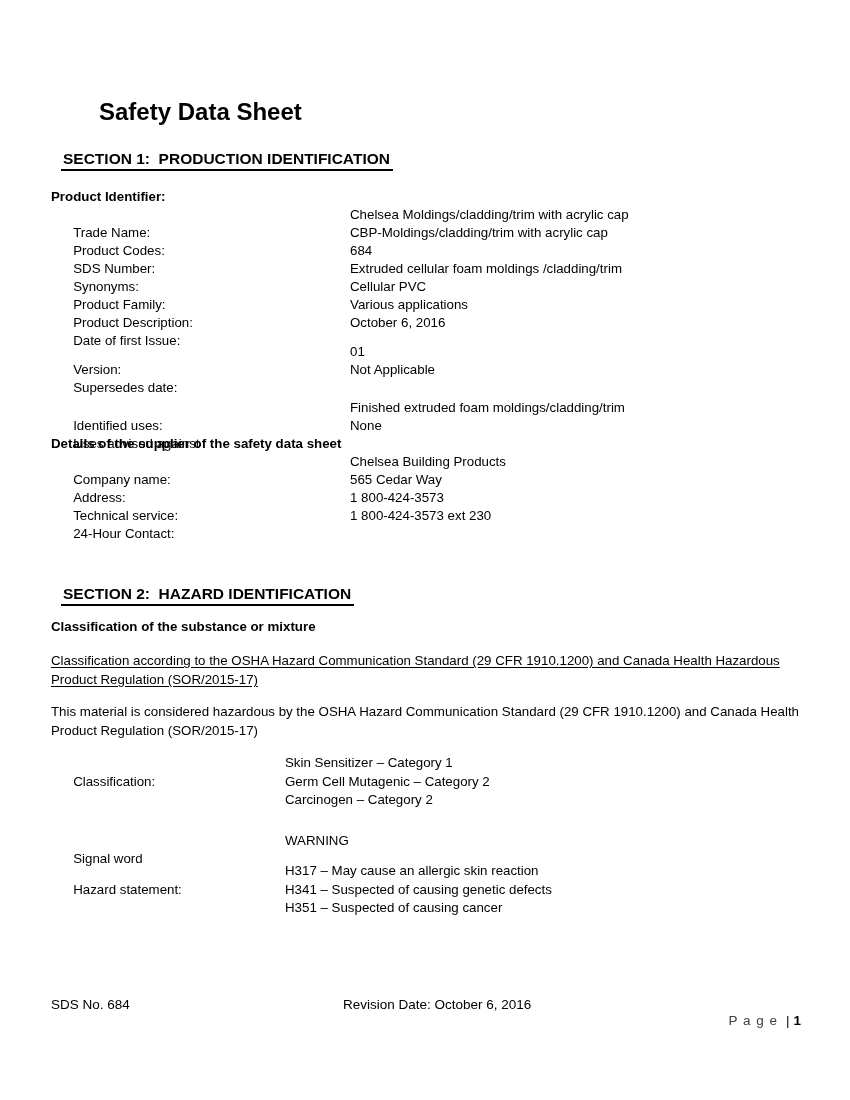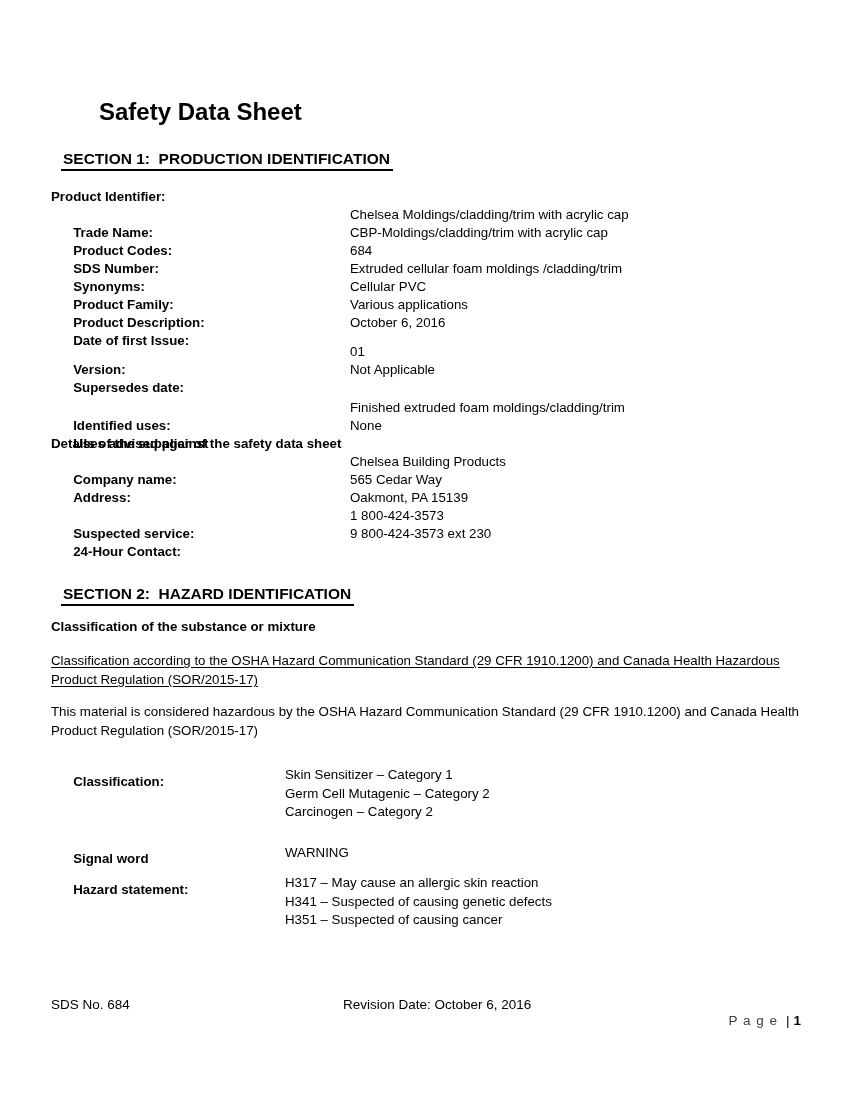--- a/index.html
+++ b/index.html
@@ -26,24 +26,24 @@
     padding:0 3px 1px 2px;
     margin-left:13px;
   }
   .s1-heading { left:48px; top:150px; }
   .s2-heading { left:48px; top:585px; }
 
   .block { position:absolute; left:51px; font-size:13.3px; }
 
   .row { position:relative; height:18px; line-height:18px; white-space:pre; }
   .row-185 { height:18.5px; line-height:18.5px; }
-  .lbl { display:inline-block;font-weight:bold; }
+  .lbl { display:inline-block; }
   .bold { font-weight:bold; }
   .val  { position:absolute; left:299px; top:0; white-space:pre; }
-  .val2 { position:absolute; left:234px; top:12px; white-space:pre; }
+  .val2 { position:absolute; left:234px; top:0; white-space:pre; }
 
   .para {
     width:775px; font-size:13.3px; line-height:19px;
   }
   .underlined { text-decoration:underline; text-underline-offset:2px; }
 
   .footer-item { position:absolute; font-size:13.5px; line-height:16px; white-space:pre; }
   .footer-left   { left:51px;  top:997px; }
   .footer-center { left:343px; top:997px; }
   .footer-right  { right:49px; top:997px; }
@@ -115,30 +115,26 @@
     <div class="row"><span class="lbl bold">Details of the supplier of the safety data sheet</span></div>
     <div class="row">
       <span class="lbl">Company name:</span>
       <span class="val">Chelsea Building Products</span>
     </div>
     <div class="row">
       <span class="lbl">Address:</span>
       <span class="val">565 Cedar Way</span>
     </div>
     <div class="row">
-      <span class="lbl"></span>
-      <span class="val">Oakmont, PA 15139</span>
-    </div>
-    <div class="row">
-      <span class="lbl">Suspected service:</span>
+      <span class="lbl">Technical service:</span>
       <span class="val">1 800-424-3573</span>
     </div>
     <div class="row">
       <span class="lbl">24-Hour Contact:</span>
-      <span class="val">9 800-424-3573 ext 230</span>
+      <span class="val">1 800-424-3573 ext 230</span>
     </div>
   </div>
 
   <div class="section-heading s2-heading">SECTION 2:  HAZARD IDENTIFICATION</div>
 
   <div class="block" style="top:619px;">
     <span class="bold" style="font-size:13.3px;">Classification of the substance or mixture</span>
   </div>
 
   <div class="block para underlined" style="top:651px;">Classification according to the OSHA Hazard Communication Standard (29 CFR 1910.1200) and Canada Health Hazardous Product Regulation (SOR/2015-17)</div>

